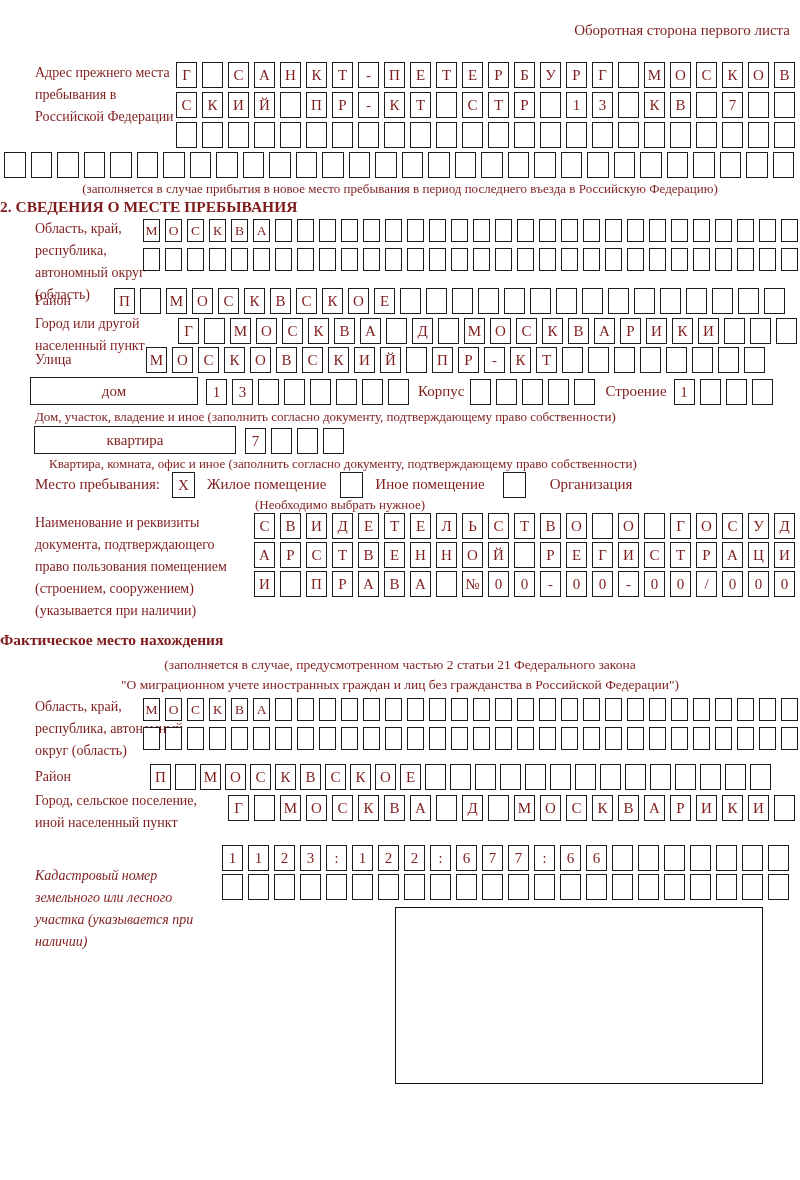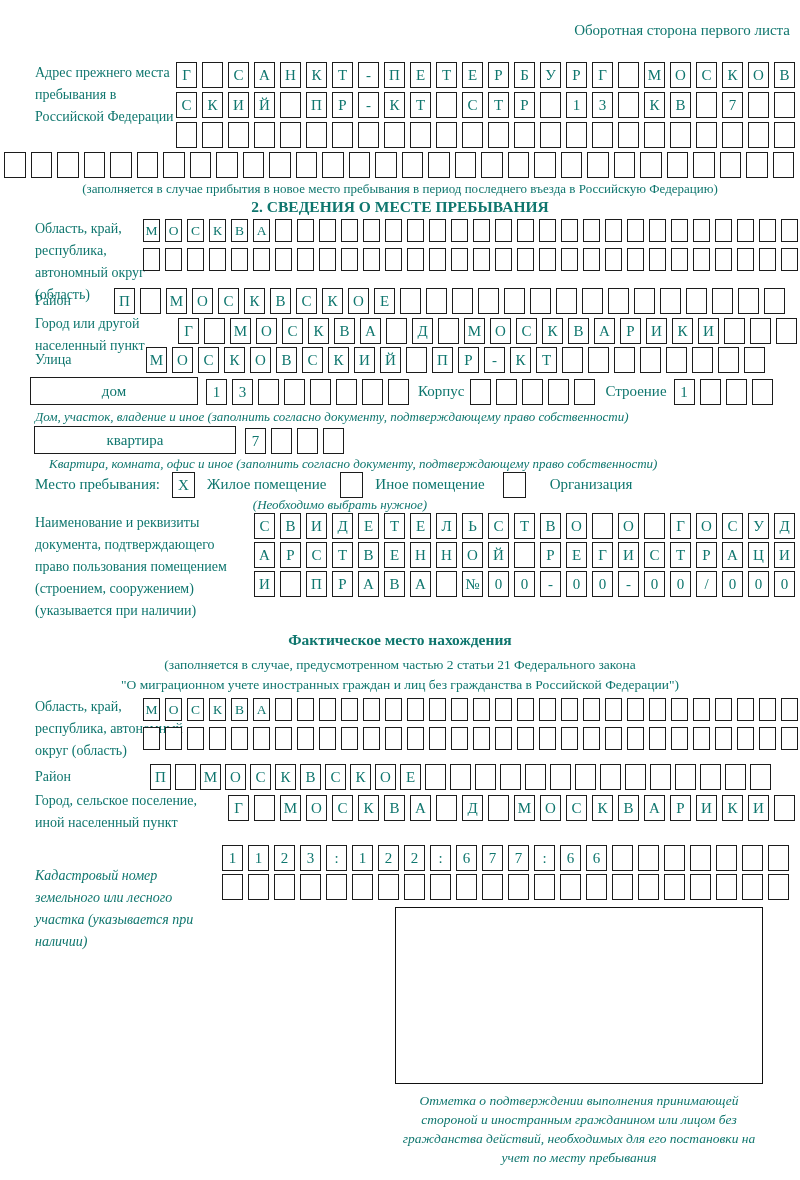--- a/index.html
+++ b/index.html
@@ -1,24 +1,24 @@
 <!DOCTYPE html>
 <html lang="ru"><head>
 <meta charset="utf-8">
 <style>
   html,body{margin:0;padding:0;background:#fff;}
   .page{
     position:relative;width:800px;height:1180px;background:#fff;
-    font-family:"Liberation Serif","DejaVu Serif",serif;color:#0f766e;overflow:hidden;
+    font-family:"Liberation Serif","DejaVu Serif",serif;color:#7f1d1d;overflow:hidden;
   }
   .abs{position:absolute;}
   .lbl{font-size:14px;line-height:22px;}
-  .cap{font-size:13px;line-height:16px;font-style:italic;}
+  .cap{font-size:13px;line-height:16px;}
   .note{font-size:13px;text-align:center;width:100%;font-family:Liberation Serif, serif;}
-  .title{font-size:15.5px;font-weight:bold;text-align:center;width:100%;}
+  .title{font-size:15.5px;font-weight:bold;width:100%;}
   .cells{display:flex;gap:5px;--cw:21px;--ch:26px;--cf:15px;}
   .cells.colwrap{flex-direction:column;}
   .cellrow{display:flex;gap:5px;}
   .cell{
     box-sizing:border-box;flex:0 0 var(--cw);width:var(--cw);height:var(--ch);
     border:1.6px solid #1c1c1c;display:flex;align-items:center;justify-content:center;
     font-size:var(--cf);line-height:1;background:#fff;
   }
   .g-region{--cw:17px;--ch:23px;--cf:13.5px;}
   .g-over{--cw:21.5px;}
@@ -610,15 +610,14 @@
         <span class="cell"></span>
         <span class="cell"></span>
         <span class="cell"></span>
         <span class="cell"></span>
         <span class="cell"></span>
         <span class="cell"></span>
       </div>
   </div>
 
   <div class="abs stamp" style="top:907px;left:395px;width:368px;height:177px;"></div>
-  <div class="abs cap" style="top:1091px;left:398px;width:362px;text-align:center;font-size:13.5px;line-height:19px;">Отметка о подтверждении выполнения принимающей стороной и иностранным гражданином или лицом без гражданства действий, необходимых для его постановки на учет по месту пребывания</div>
 
 </div>
 
 </body></html>

